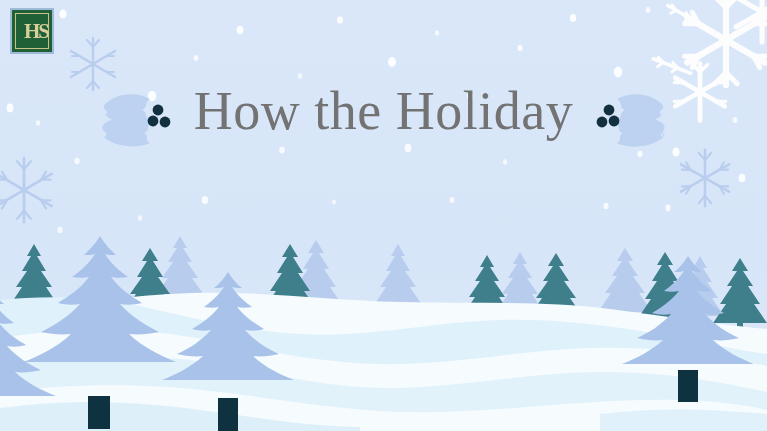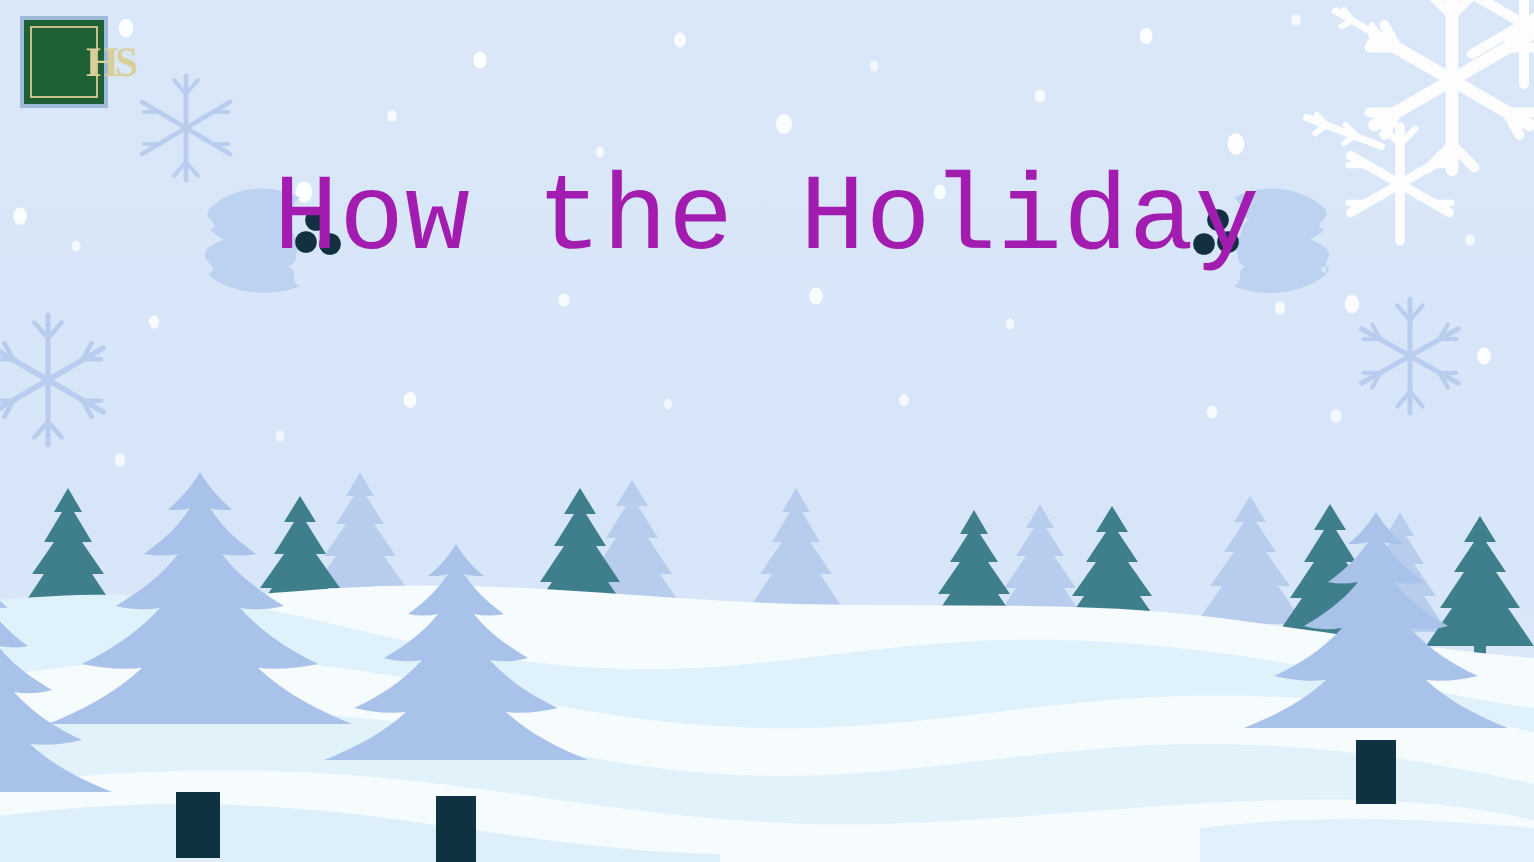--- a/index.html
+++ b/index.html
@@ -18,21 +18,21 @@
     position:absolute;left:10px;top:8px;width:44px;height:46px;
     background:#1f6036;
     border:2px solid #9fb9d8;
     box-sizing:border-box;
     display:flex;align-items:center;justify-content:center;
     z-index:30;
   }
   #logo-inner{
     border:1px solid #c9c08a;
     width:34px;height:36px;
-    display:flex;align-items:center;justify-content:flex-start;
+    display:flex;align-items:center;justify-content:flex-end;
     box-sizing:border-box;
     padding-left:28px;
   }
   #logo-text{
     color:#d8cf9a;
     font-family:"Liberation Serif", serif;
     font-weight:700;
     font-size:21px;
     letter-spacing:-2px;
     line-height:1;
@@ -41,22 +41,22 @@
 
   
   #title-block{
     position:absolute;
     left:0;right:0;top:80px;
     text-align:center;
     z-index:25;
     pointer-events:none;
   }
   .title-line{
-    color:#a21caf;
-    font-family:Liberation Mono, monospace;
+    color:#737373;
+    font-family:Liberation Serif, serif;
     font-weight:400;
     font-size:55px;
     line-height:62px;
     letter-spacing:0.5px;
     white-space:nowrap;
   }
   #line1{ font-size:54px; }
   #line2{ font-size:57px; }
 </style>
 </head>

